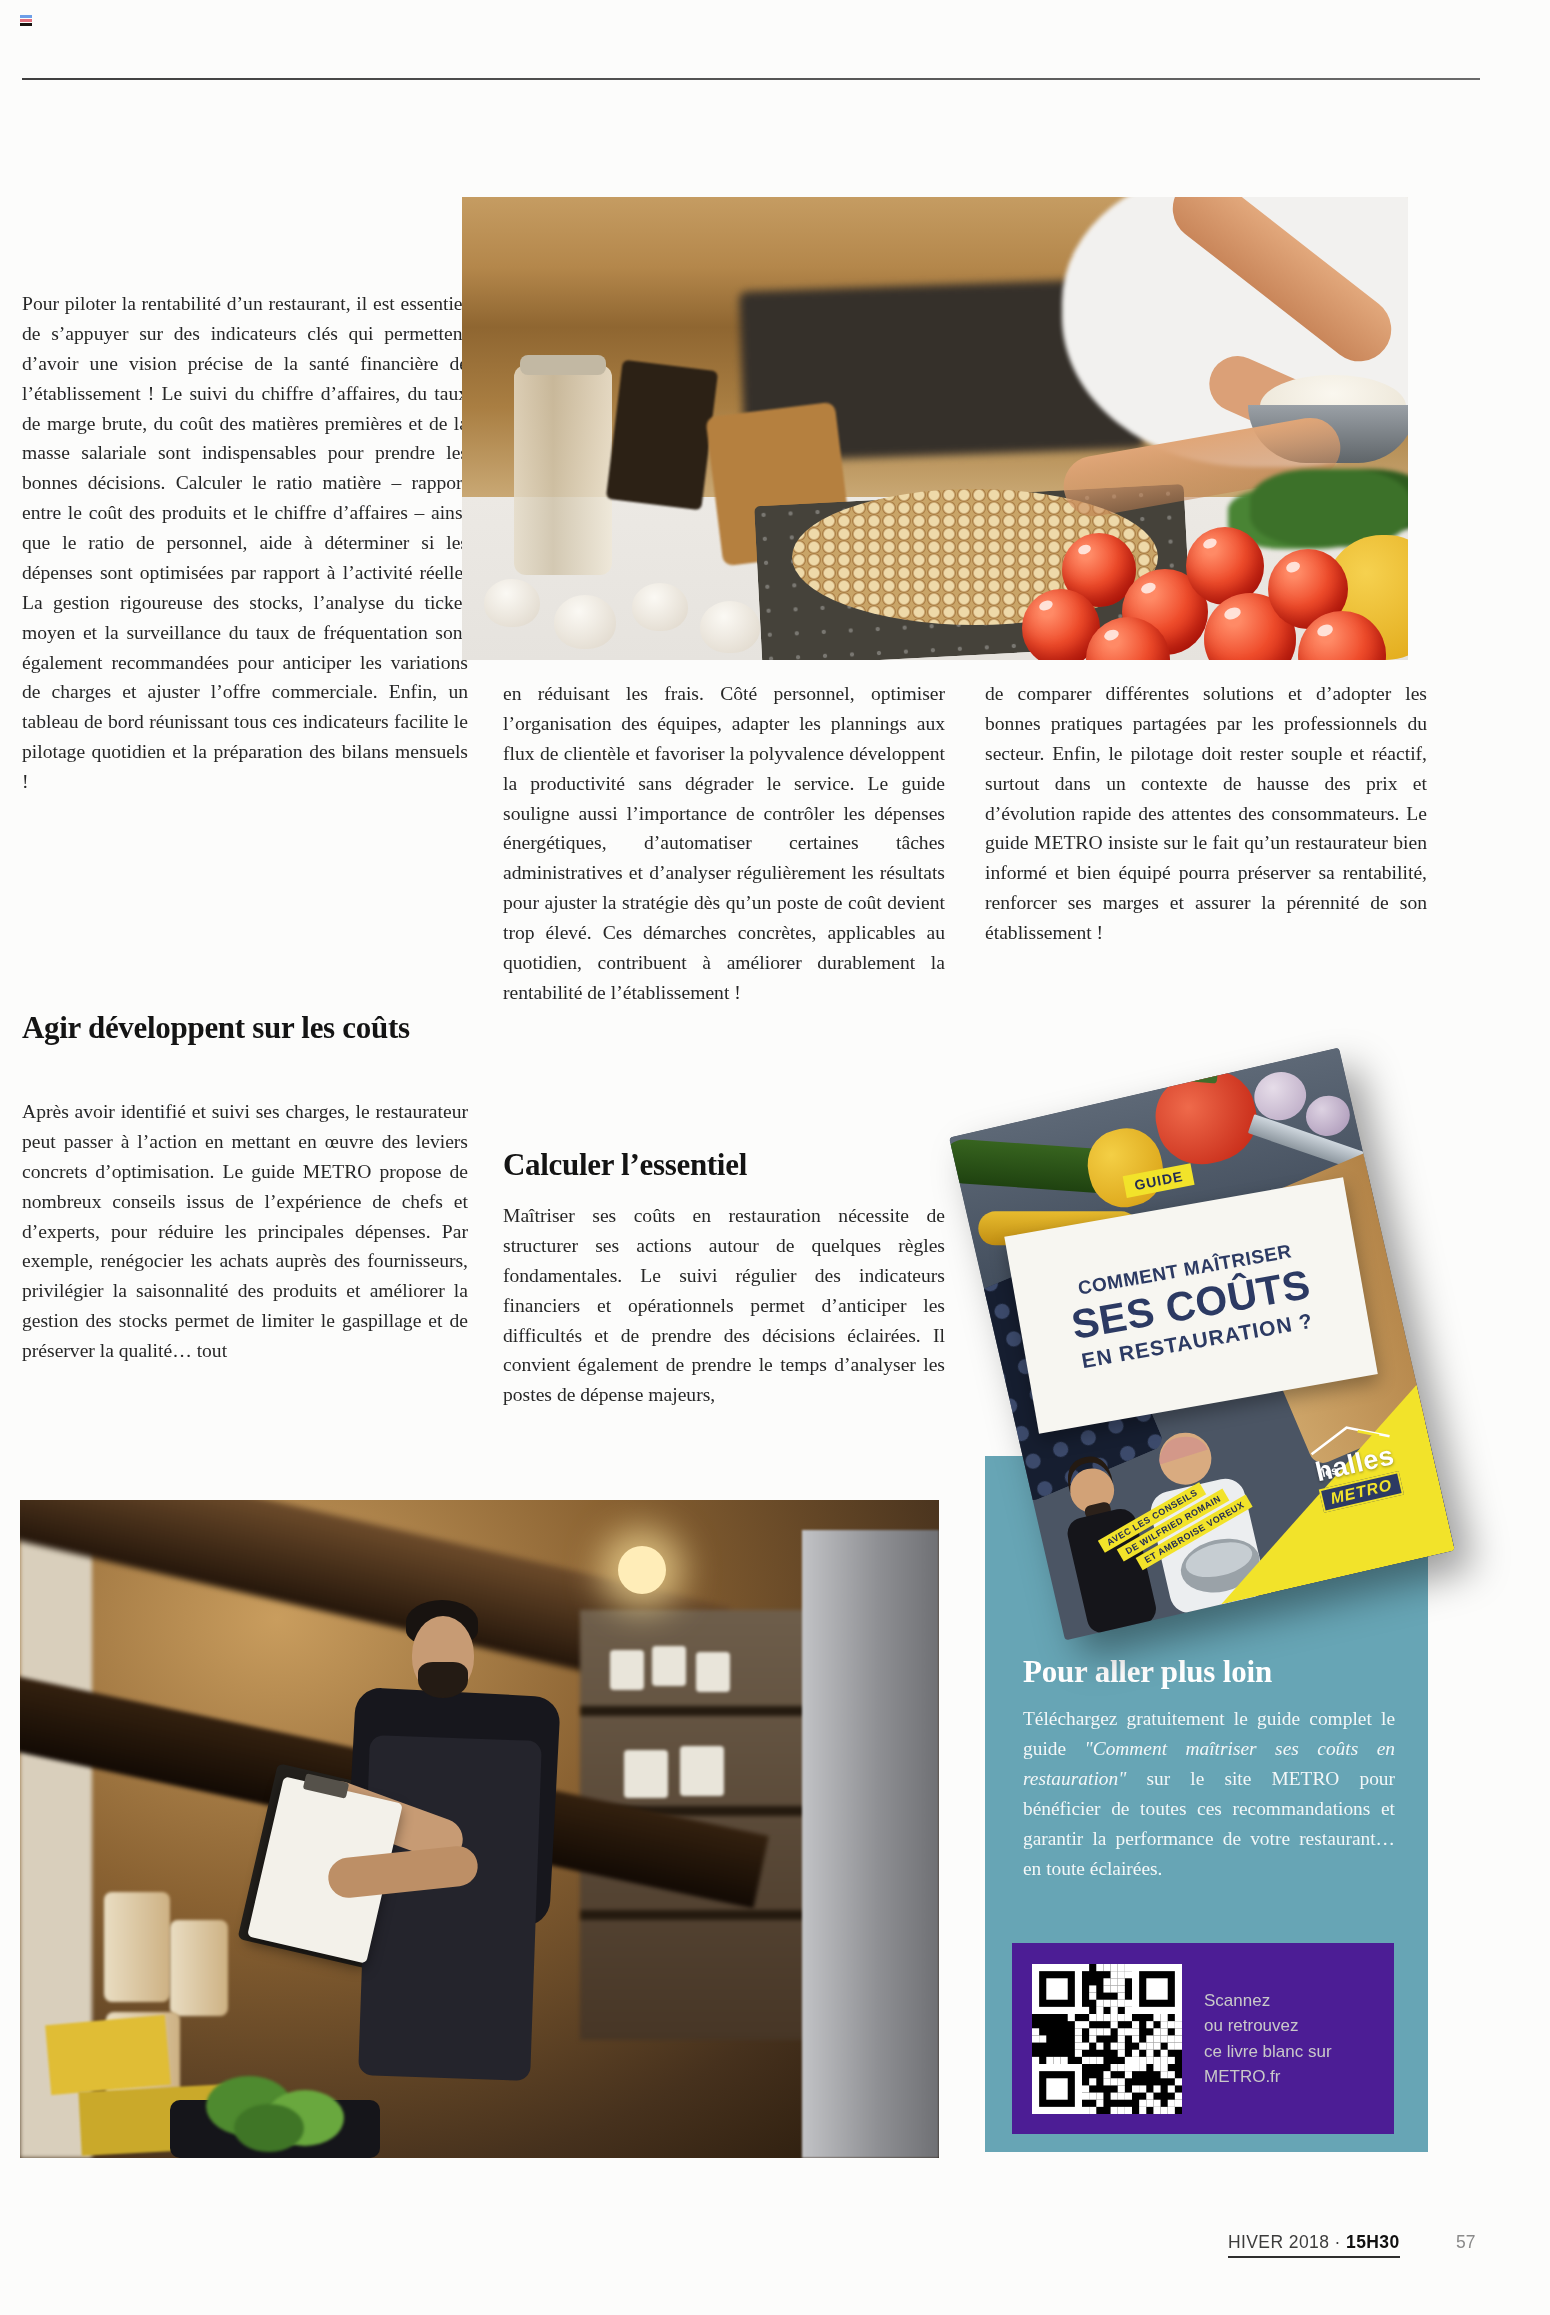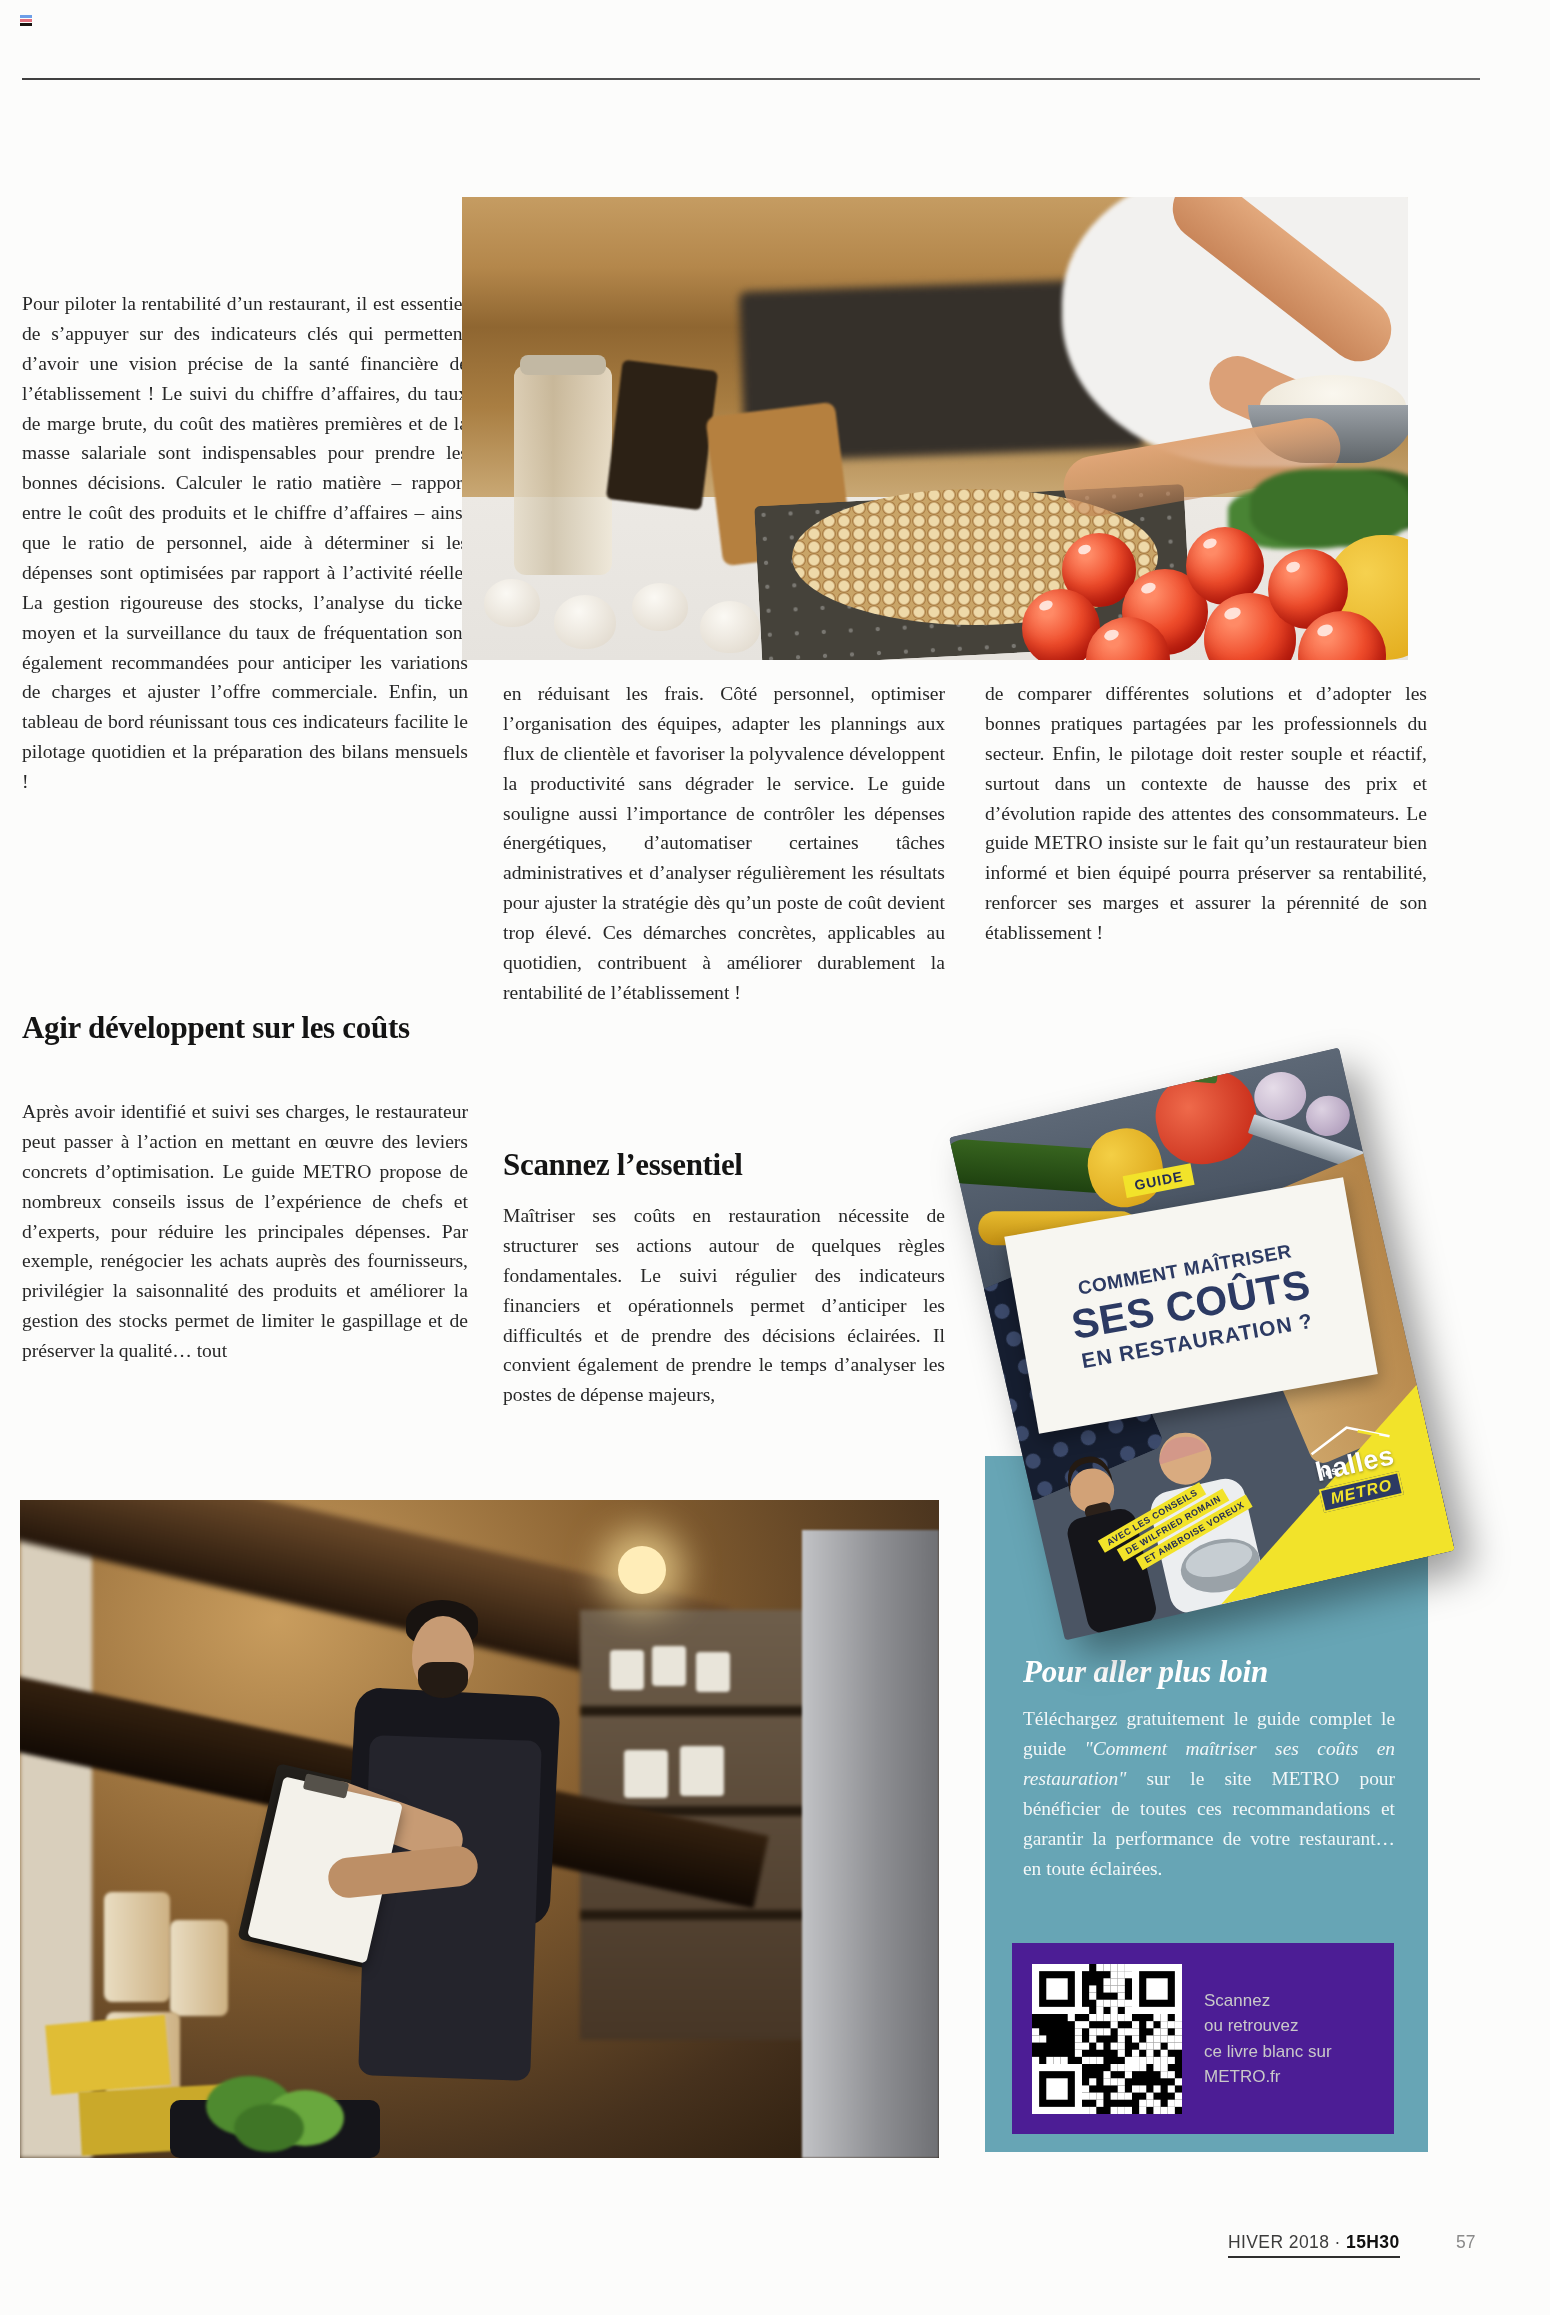--- a/index.html
+++ b/index.html
@@ -174,27 +174,27 @@
       </div>
     <div class="tomato" style="left:560px;top:392px;width:78px;height:78px;">
         <i></i>
       </div>
     <div class="tomato" style="left:624px;top:420px;width:84px;height:84px;">
         <i></i>
       </div>
   </div>
 
   <div class="abs bodytxt" style="left:503px;top:679px;width:442px;">en réduisant les frais. Côté personnel, optimiser l’organisation des équipes, adapter les plannings aux flux de clientèle et favoriser la polyvalence développent la productivité sans dégrader le service. Le guide souligne aussi l’importance de contrôler les dépenses énergétiques, d’automatiser certaines tâches administratives et d’analyser régulièrement les résultats pour ajuster la stratégie dès qu’un poste de coût devient trop élevé. Ces démarches concrètes, applicables au quotidien, contribuent à améliorer durablement la rentabilité de l’établissement !</div>
-  <div class="abs h-serif" style="left:503px;top:1149px;width:442px;">Scannez l’essentiel</div>
+  <div class="abs h-serif" style="left:503px;top:1149px;width:442px;">Calculer l’essentiel</div>
   <div class="abs bodytxt" style="left:503px;top:1201px;width:442px;">Maîtriser ses coûts en restauration nécessite de structurer ses actions autour de quelques règles fondamentales. Le suivi régulier des indicateurs financiers et opérationnels permet d’anticiper les difficultés et de prendre des décisions éclairées. Il convient également de prendre le temps d’analyser les postes de dépense majeurs,</div>
 
   <div class="abs bodytxt" style="left:985px;top:679px;width:442px;">de comparer différentes solutions et d’adopter les bonnes pratiques partagées par les professionnels du secteur. Enfin, le pilotage doit rester souple et réactif, surtout dans un contexte de hausse des prix et d’évolution rapide des attentes des consommateurs. Le guide METRO insiste sur le fait qu’un restaurateur bien informé et bien équipé pourra préserver sa rentabilité, renforcer ses marges et assurer la pérennité de son établissement !</div>
 
   <div class="abs teal">
-    <h2 style="position:absolute;left:38px;top:198px;font-style:italic;">Pour aller plus loin</h2>
+    <h2 style="position:absolute;left:38px;top:198px;">Pour aller plus loin</h2>
     <div class="body" style="position:absolute;left:38px;top:248px;width:372px;">
       <span>Téléchargez gratuitement le guide complet le guide </span><i>"Comment maîtriser ses coûts en restauration"</i><span> sur le site METRO pour bénéficier de toutes ces recommandations et garantir la performance de votre restaurant… en toute éclairées.</span>
     </div>
   </div>
 
   <div class="abs qrblock">
     <svg width="150" height="150" viewBox="0 0 147 147">
         <rect x="49" y="0" width="7" height="7" fill="#fff"></rect>
         <rect x="63" y="0" width="7" height="7" fill="#fff"></rect>
         <rect x="70" y="0" width="7" height="7" fill="#fff"></rect>

